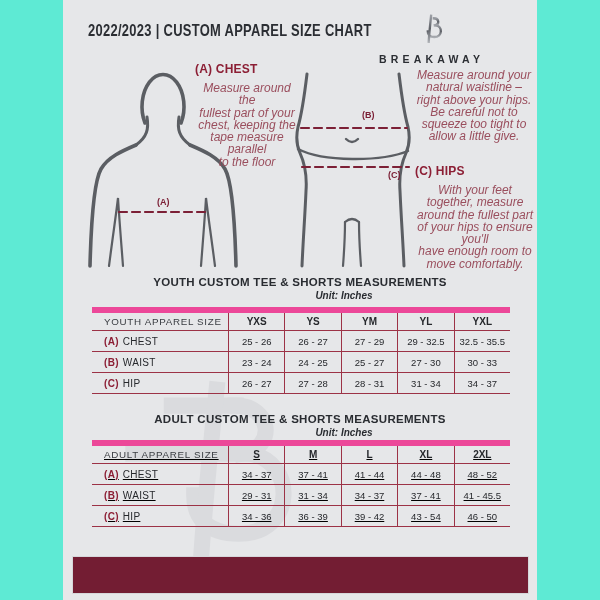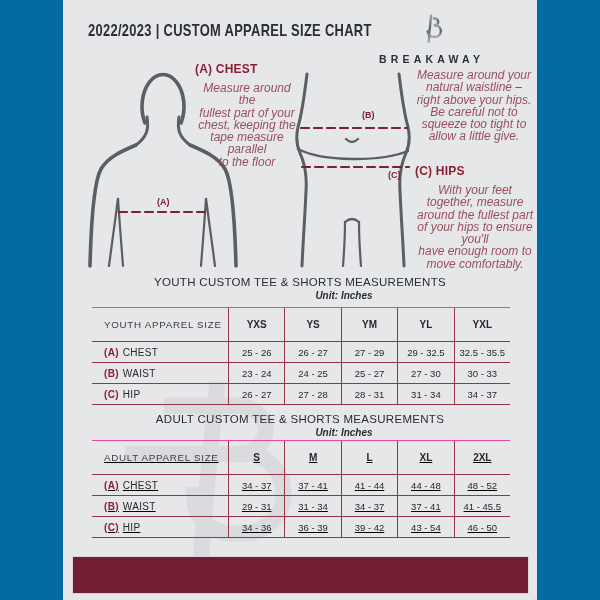--- a/index.html
+++ b/index.html
@@ -1,16 +1,16 @@
 <!DOCTYPE html>
 <html><head>
 <meta charset="utf-8">
 <style>
   html,body { margin:0; padding:0; background:#000; }
-  .canvas { position:relative; width:600px; height:600px; background:#0369a1; overflow:hidden;
+  .canvas { position:relative; width:600px; height:600px; background:#5eead4; overflow:hidden;
             font-family:"Liberation Sans", sans-serif; }
   .page { position:absolute; left:63px; top:0; width:474px; height:600px; background:#e6e7e9; }
 
   
   .hdr-title { position:absolute; left:25px; top:21px; font-size:17px; font-weight:bold;
                color:#2b2e33; letter-spacing:0.4px; white-space:nowrap;
                transform:scaleX(0.76); transform-origin:left center; }
   .brand { position:absolute; left:316px; top:13px; display:flex; align-items:center; gap:7px;flex-direction:column; }
   .logo { width:30px; height:33px; }
   .brand-name { font-size:10.5px; font-weight:bold; letter-spacing:4.2px; color:#2b2e33; }
@@ -20,27 +20,27 @@
   .fig path, .fig line { fill:none; stroke:#5b5e63; stroke-linecap:round; }
   .dash { stroke:#7c2036 !important; stroke-width:2.2; stroke-dasharray:8 5; }
   .fig-label { position:absolute; font-size:9px; font-weight:bold; color:#7c2036; z-index:3; }
   .instr { position:absolute; z-index:2; }
   .instr-h { font-size:12px; font-weight:800; color:#8c1f35; letter-spacing:0.2px; }
   .instr-p { margin-top:6px; font-style:italic; font-size:12px; line-height:12.3px;
              color:#9a4e5d; white-space:pre-line;text-align:center; }
 
   
   .tbl-title { position:absolute; left:0; width:474px; text-align:center; font-size:11.5px;
-               font-weight:normal; color:#292c31; letter-spacing:0.3px; z-index:2; }
+               font-weight:bold; color:#292c31; letter-spacing:0.3px; z-index:2; }
   .tbl-unit  { position:absolute; left:0; width:474px; text-align:center; font-size:10px;
                font-weight:600; font-style:italic; color:#292c31; z-index:2;padding-left:44px; }
   .tbl { position:absolute; left:29px; width:418px; z-index:2; }
   .tr { display:grid; grid-template-columns:136px 1fr 1fr 1fr 1fr 1fr;
         border-bottom:1px solid #9c3246; height:21px; box-sizing:border-box; }
-  .tr.head { border-top:1px solid #ec4899; height:35px; }
+  .tr.head { border-top:6px solid #ec4899; height:24px; }
   .td { display:flex; align-items:center; justify-content:center; font-size:9.5px;
         color:#26282c; overflow:hidden; }
   .td + .td { border-left:1px solid #9c3246; }
   .td.lbl { justify-content:flex-start; padding-left:12px; }
   .tr.head .td { font-weight:bold; font-size:10px; }
   .tr.head .td.lbl { font-weight:normal; font-size:9.8px; letter-spacing:0.7px; color:#3a3d42; }
   .pfx { color:#8c1f35; font-weight:bold; margin-right:4px; }
   .row-lbl { font-size:10px; letter-spacing:0.3px; }
 
   

